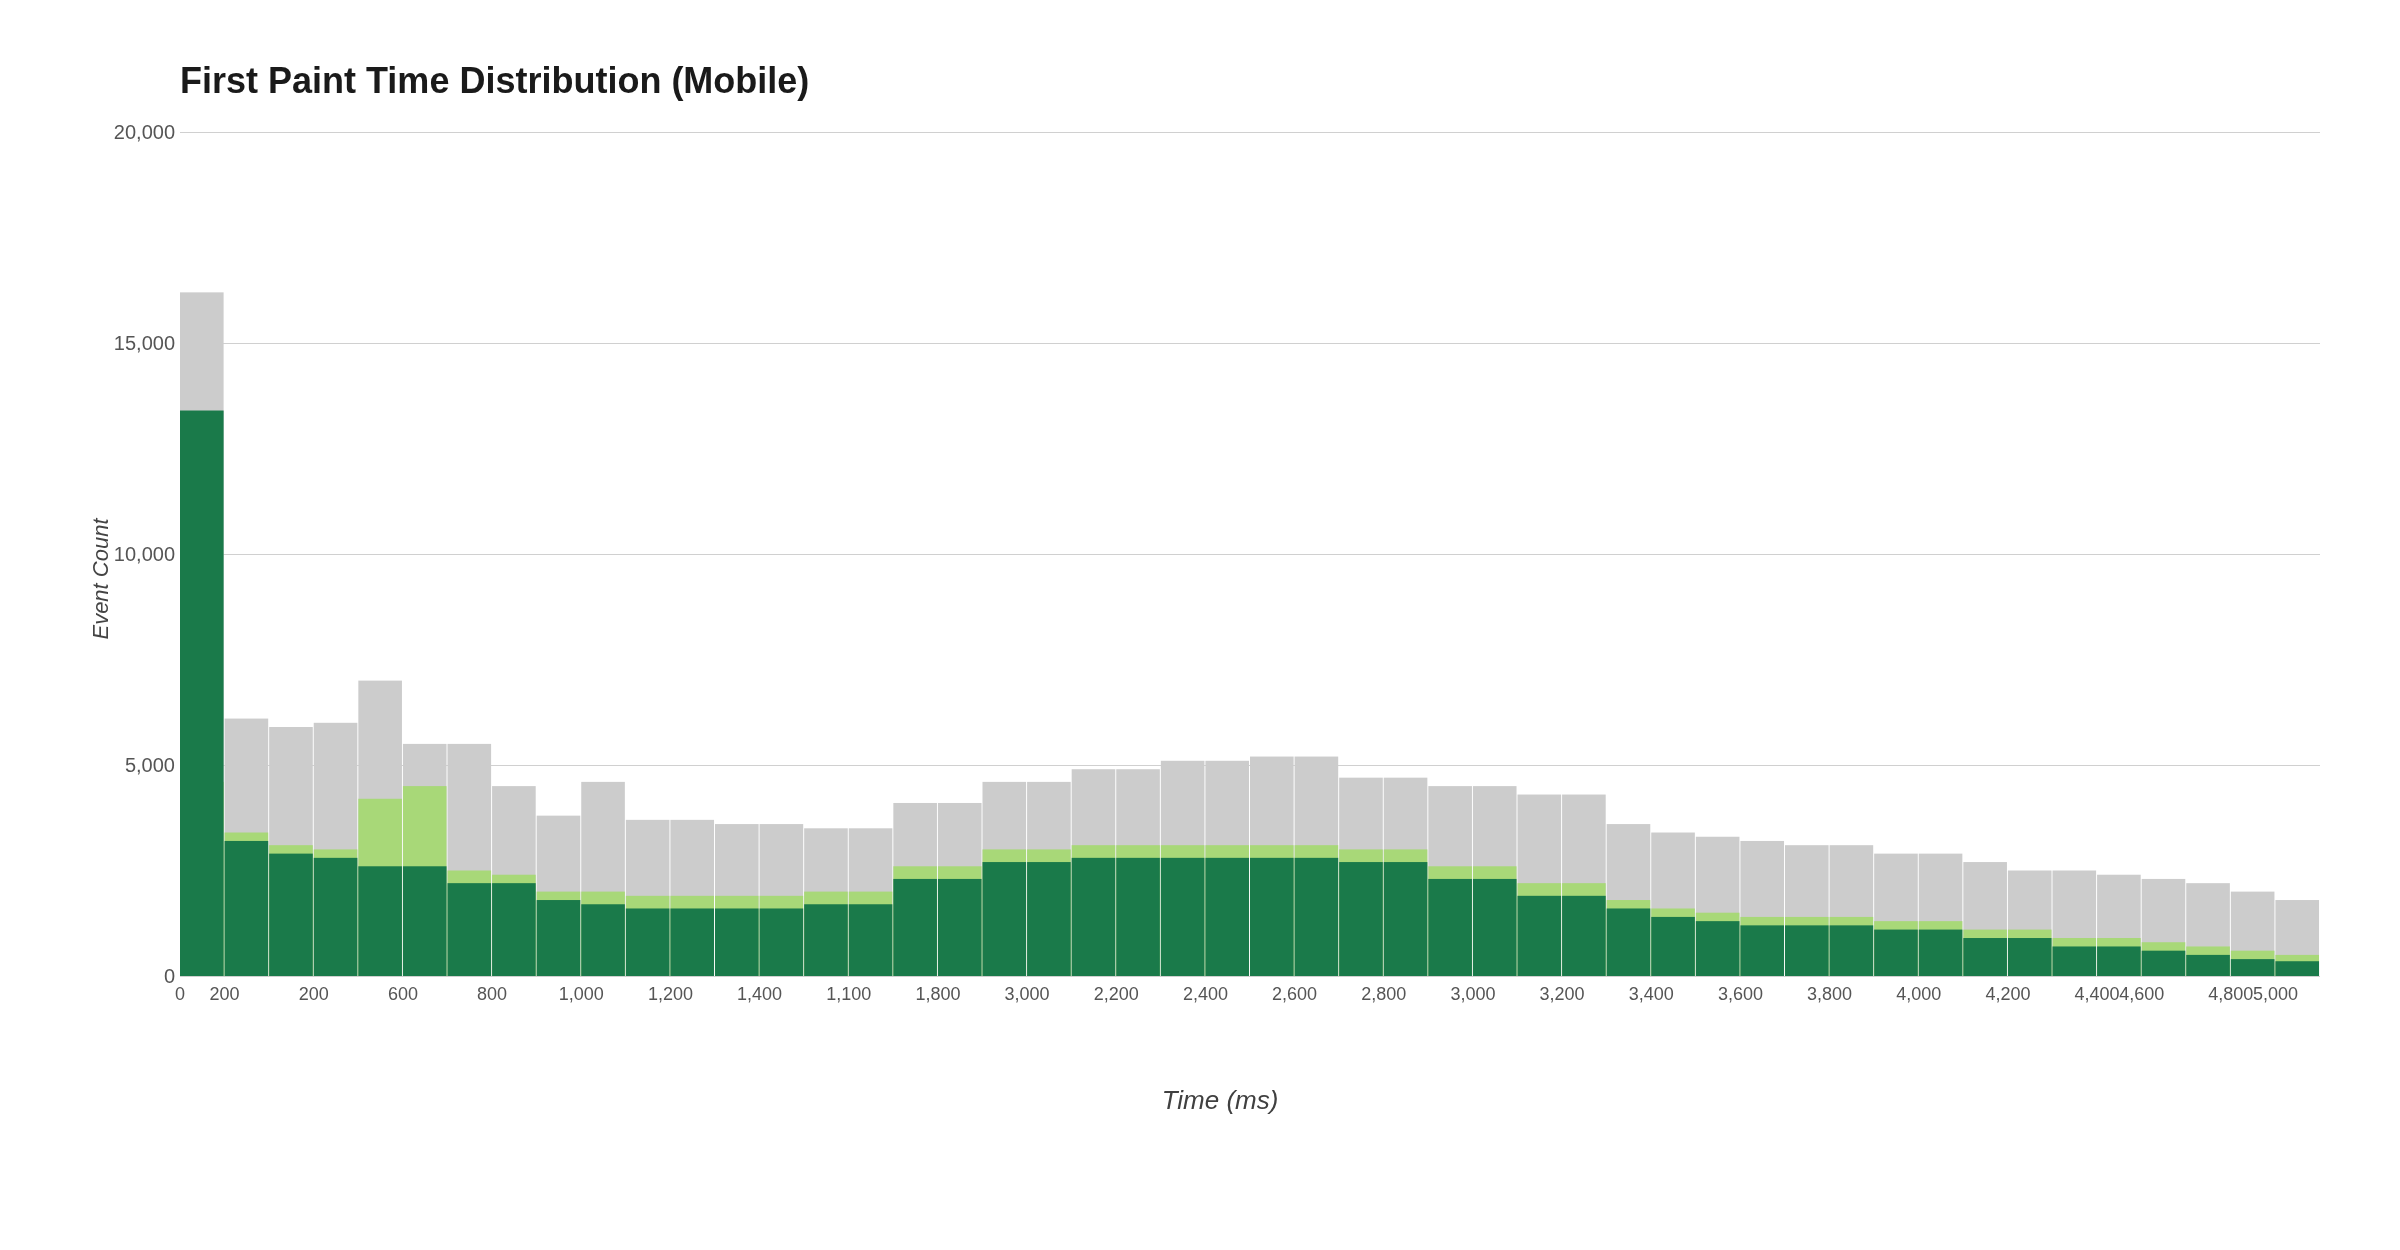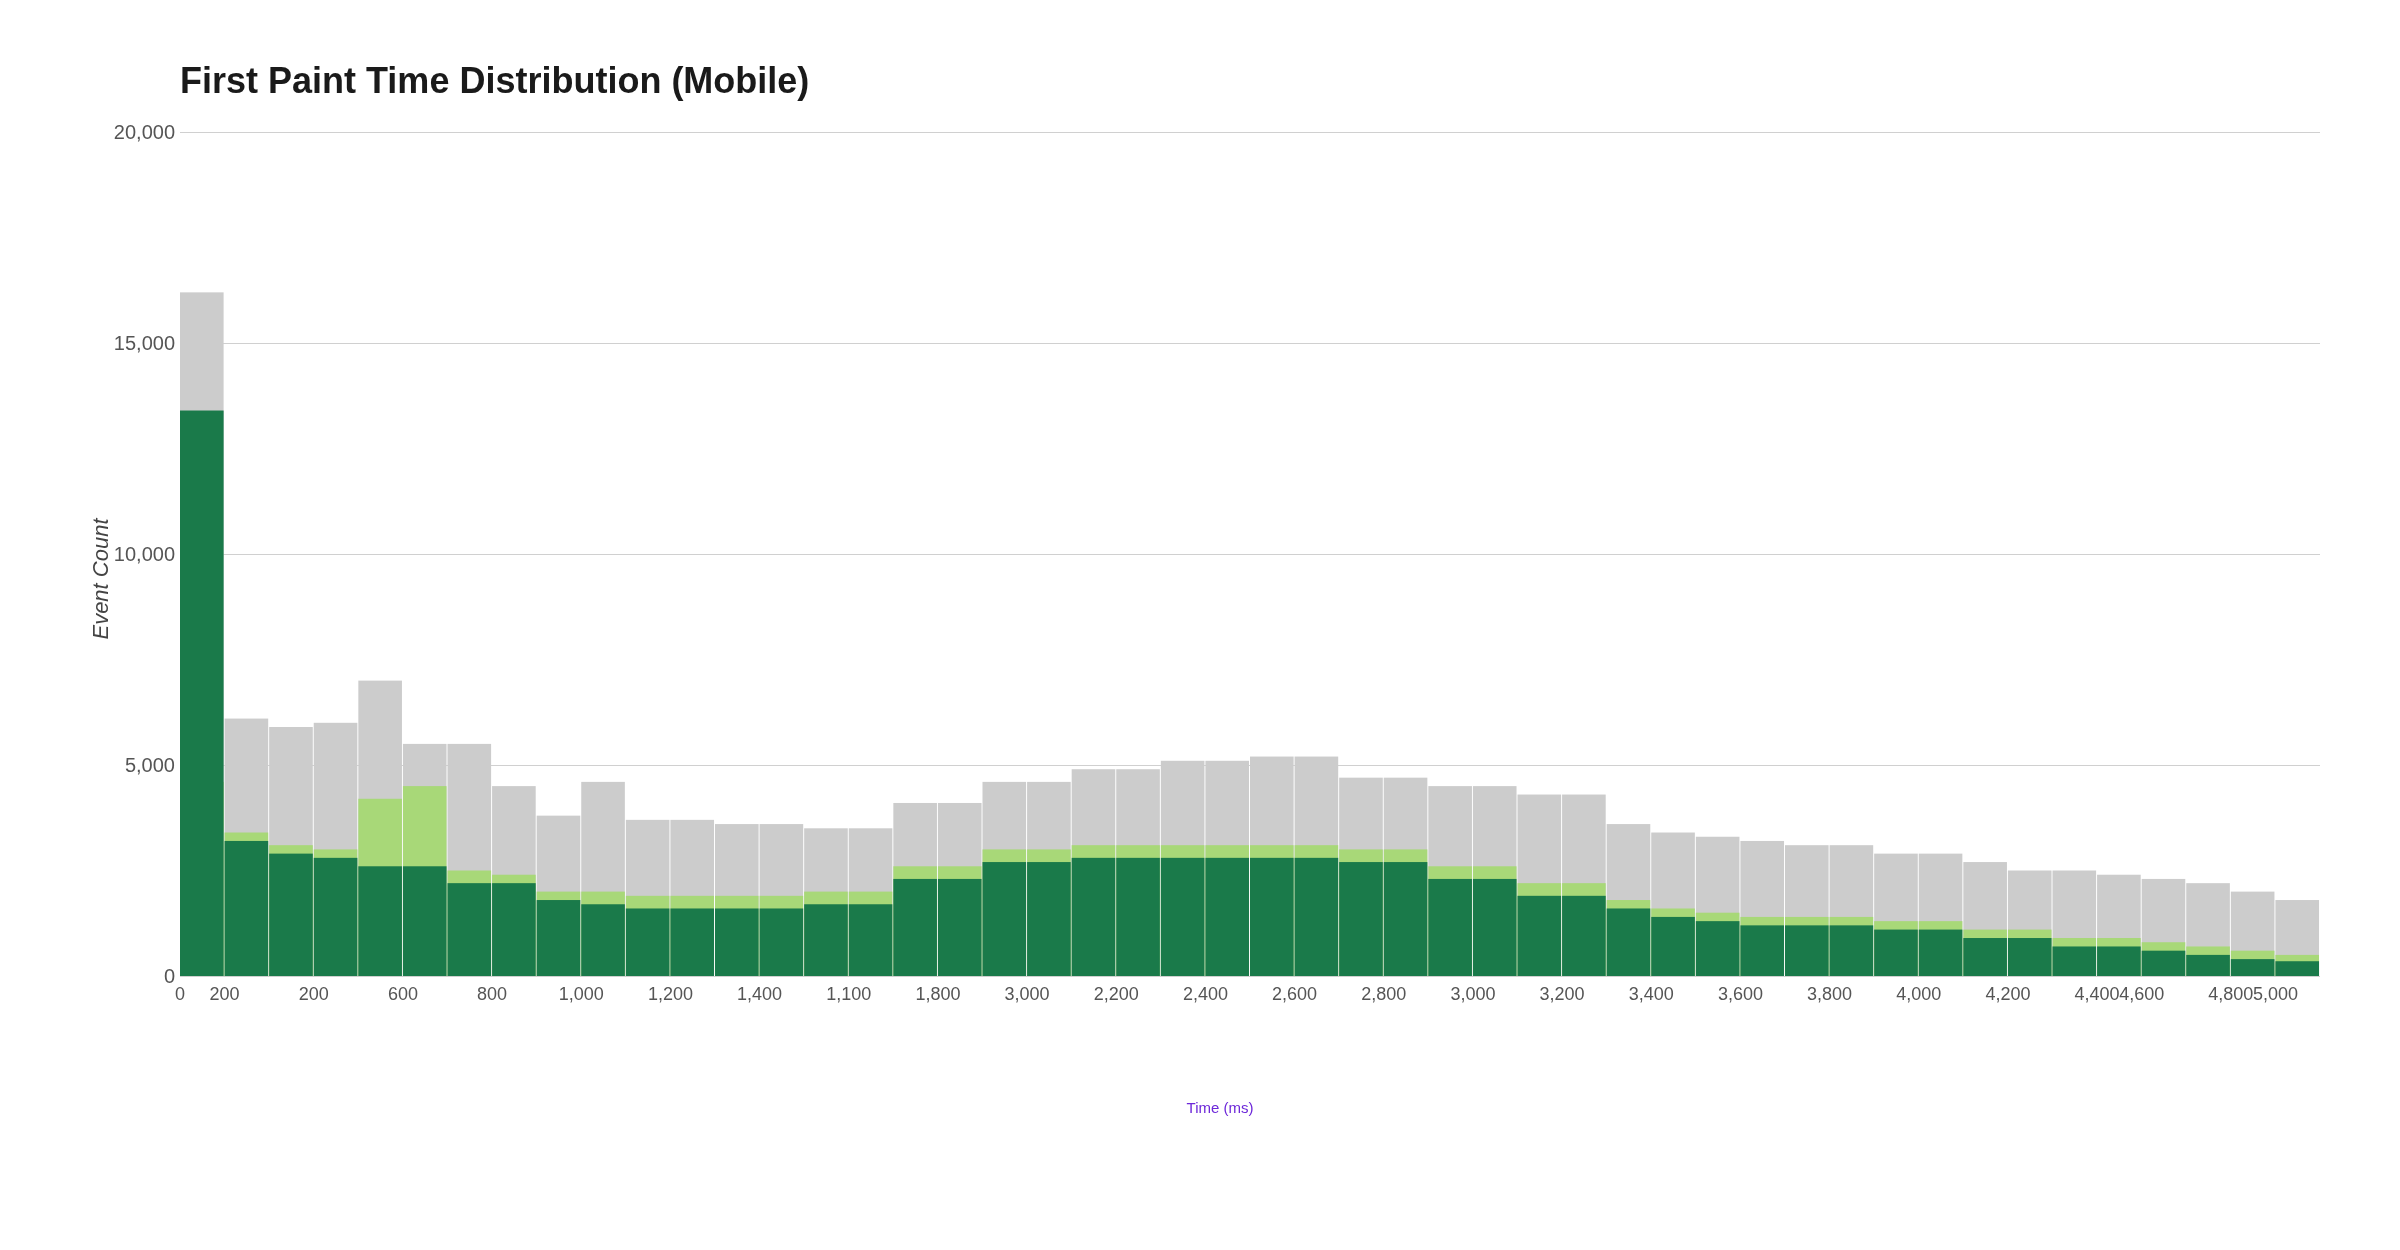--- a/index.html
+++ b/index.html
@@ -54,22 +54,23 @@
       font-size: 22px;
       font-style: italic;
       color: #444;
       white-space: nowrap;
     }
     .x-axis-label {
       position: absolute;
       bottom: -90px;
       left: 50%;
       transform: translateX(-50%);
-      font-size: 15px;
-      color: #6d28d9;
+      font-size: 26px;
+      font-style: italic;
+      color: #404040;
     }
     .grid-lines {
       position: absolute;
       top: 0;
       left: 60px;
       right: 0;
       bottom: 50px;
     }
     .grid-line {
       position: absolute;

